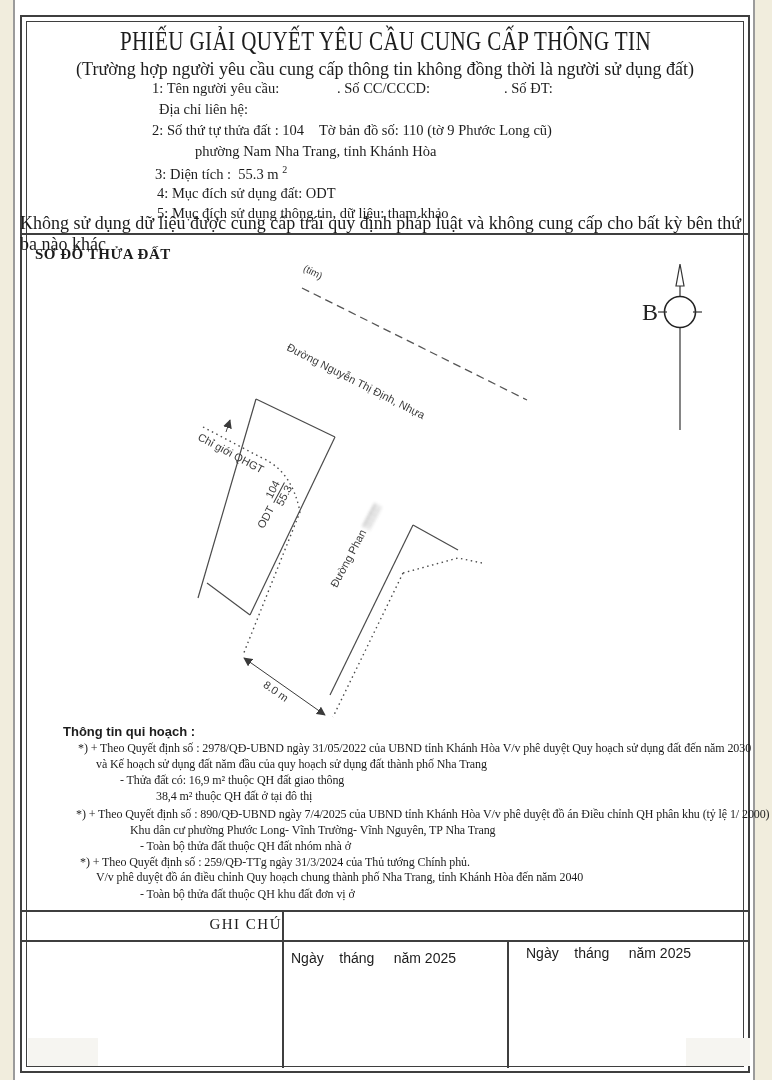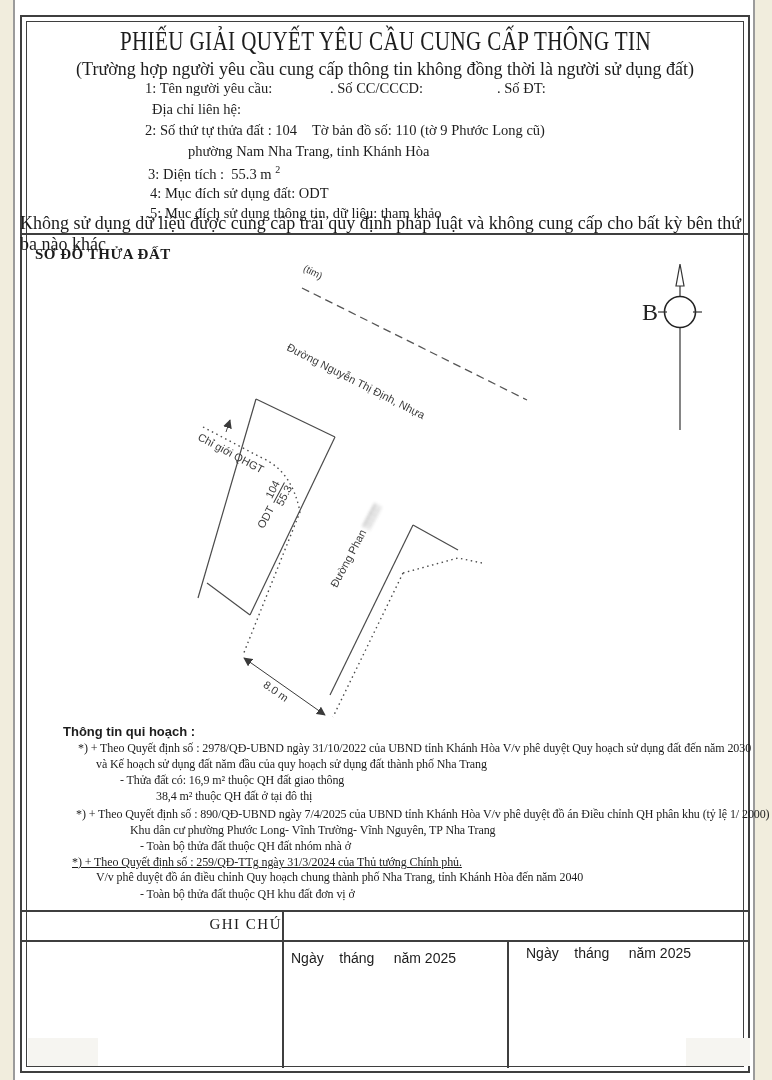--- a/index.html
+++ b/index.html
@@ -18,21 +18,21 @@
   .scan-line.right{left:753px;}
   .border-outer{position:absolute;left:20px;top:15px;width:726px;height:1054px;border:2px solid #3f3f3f;}
   .border-inner{position:absolute;left:26px;top:21px;width:716px;height:1044px;border:1px solid #3f3f3f;}
   .hline{position:absolute;background:#3f3f3f;height:2px;}
   .vline{position:absolute;background:#3f3f3f;width:1.5px;}
 
   .abs{position:absolute;white-space:pre;}
   .title-row{position:absolute;left:20px;top:26px;width:730px;text-align:center;}
   .title-text{display:inline-block;font-size:27px;letter-spacing:.5px;transform:scaleX(.78);transform-origin:50% 50%;}
   .subtitle-row{position:absolute;left:20px;top:59px;width:730px;text-align:center;font-size:18px;}
-  .field{font-size:14.5px;}
+  .field{font-size:14.5px;margin-left:7px;}
   .sup{font-size:10px;vertical-align:6px;}
   .warning-row{position:absolute;left:20px;top:213px;width:730px;text-align:left;font-weight:normal;font-size:18px;}
   .map-title{position:absolute;left:35px;top:246px;font-size:15px;font-weight:600;letter-spacing:.5px;}
 
   .maplabel{
     position:absolute;font-family:"Liberation Sans","DejaVu Sans",sans-serif;
     font-size:11px;color:#3a3a3a;white-space:pre;transform-origin:50% 50%;
   }
   .odt-frac{display:flex;align-items:center;gap:5px;}
   .frac{display:inline-flex;flex-direction:column;align-items:center;line-height:1.05;}
@@ -41,21 +41,21 @@
 
   .planning{font-size:12px;letter-spacing:-.1px;}
   .planning-heading{position:absolute;left:63px;top:724px;font-family:"Liberation Sans","DejaVu Sans",sans-serif;font-size:13px;font-weight:600;}
   .p0{left:78px;top:741px;}
   .p1{left:96px;top:757px;}
   .p2{left:120px;top:773px;}
   .p3{left:156px;top:789px;}
   .p4{left:76px;top:807px;}
   .p5{left:96px;top:823px;margin-left:34px;}
   .p6{left:140px;top:839px;}
-  .p7{left:72px;top:855px;text-decoration:underline;}
+  .p7{left:80px;top:855px;}
   .p8{left:96px;top:870px;}
   .p9{left:140px;top:887px;}
 
   .note-label{position:absolute;left:30px;top:916px;width:252px;text-align:right;font-size:15px;letter-spacing:1.5px;}
   .date-cell{position:absolute;font-family:"Liberation Sans","DejaVu Sans",sans-serif;font-size:14px;white-space:pre;}
   .date-left{left:291px;top:950px;}
   .date-right{left:526px;top:945px;}
   .ghost{position:absolute;background:#f6f5f1;}
   svg{position:absolute;left:30px;top:234px;}
 </style>
@@ -138,21 +138,21 @@
       <span class="den">55.3</span>
     </span>
   </div>
   <div class="maplabel" style="left:352px;top:551px;transform:translate(-50%,-50%) rotate(-62deg);">
     <span>Đường Phan</span> <span class="redacted">▒▒▒▒▒</span>
   </div>
   <div class="maplabel" style="left:276px;top:691px;transform:translate(-50%,-50%) rotate(35deg);">8.0 m</div>
   <div class="maplabel" style="left:650px;top:312px;transform:translate(-50%,-50%);font-family:'Liberation Serif','DejaVu Serif',serif;font-size:24px;color:#222;">B</div>
 
   <div class="planning-heading">Thông tin qui hoạch :</div>
-  <div class="abs planning p0">*) + Theo Quyết định số : 2978/QĐ-UBND ngày 31/10/2022 của UBND tỉnh Khánh Hòa V/v phê duyệt Quy hoạch sử dụng đất đến năm 2030</div>
+  <div class="abs planning p0">*) + Theo Quyết định số : 2978/QĐ-UBND ngày 31/05/2022 của UBND tỉnh Khánh Hòa V/v phê duyệt Quy hoạch sử dụng đất đến năm 2030</div>
   <div class="abs planning p1">và Kế hoạch sử dụng đất năm đầu của quy hoạch sử dụng đất thành phố Nha Trang</div>
   <div class="abs planning p2">- Thửa đất có: 16,9 m² thuộc QH đất giao thông</div>
   <div class="abs planning p3">38,4 m² thuộc QH đất ở tại đô thị</div>
   <div class="abs planning p4">*) + Theo Quyết định số : 890/QĐ-UBND ngày 7/4/2025 của UBND tỉnh Khánh Hòa V/v phê duyệt đồ án Điều chỉnh QH phân khu (tỷ lệ 1/ 2000)</div>
   <div class="abs planning p5">Khu dân cư phường Phước Long- Vĩnh Trường- Vĩnh Nguyên, TP Nha Trang</div>
   <div class="abs planning p6">- Toàn bộ thửa đất thuộc QH đất nhóm nhà ở</div>
   <div class="abs planning p7">*) + Theo Quyết định số : 259/QĐ-TTg ngày 31/3/2024 của Thủ tướng Chính phủ.</div>
   <div class="abs planning p8">V/v phê duyệt đồ án điều chỉnh Quy hoạch chung thành phố Nha Trang, tỉnh Khánh Hòa đến năm 2040</div>
   <div class="abs planning p9">- Toàn bộ thửa đất thuộc QH khu đất đơn vị ở</div>
 

